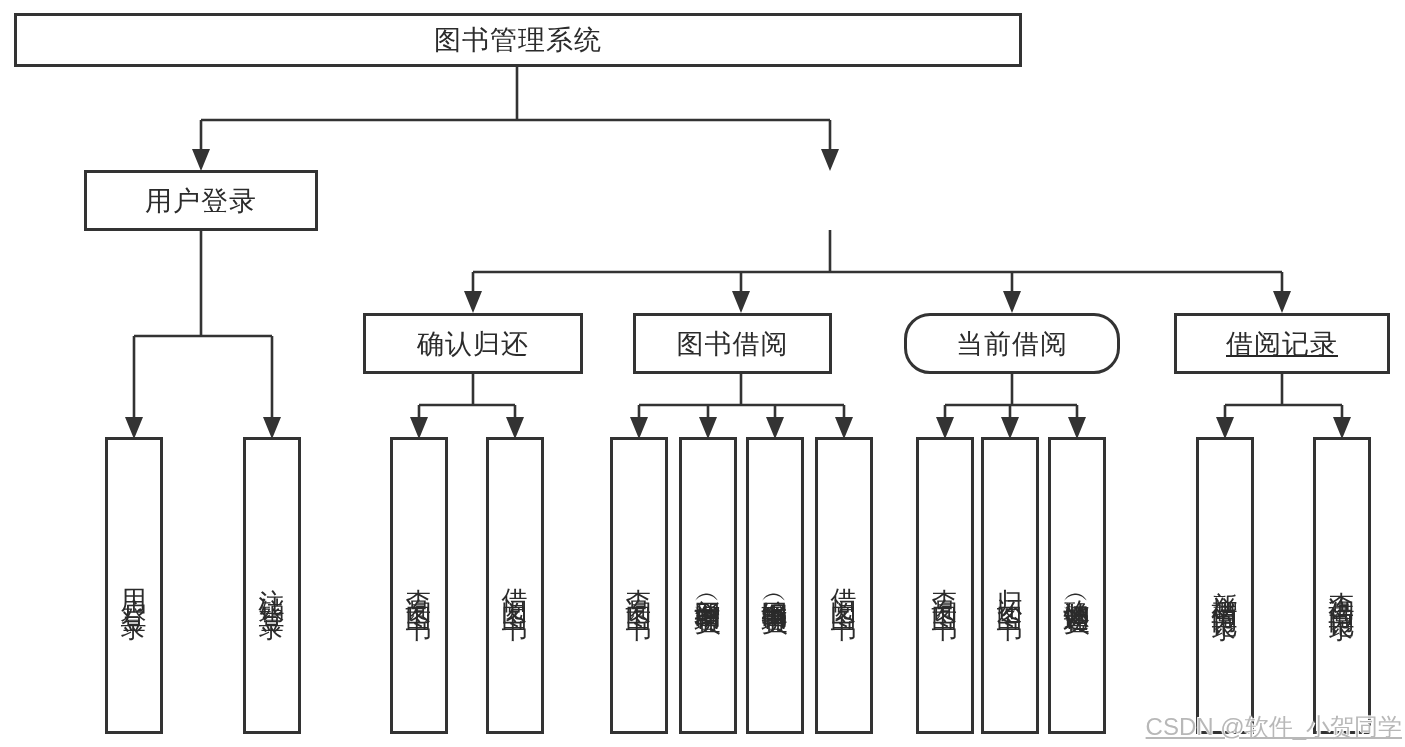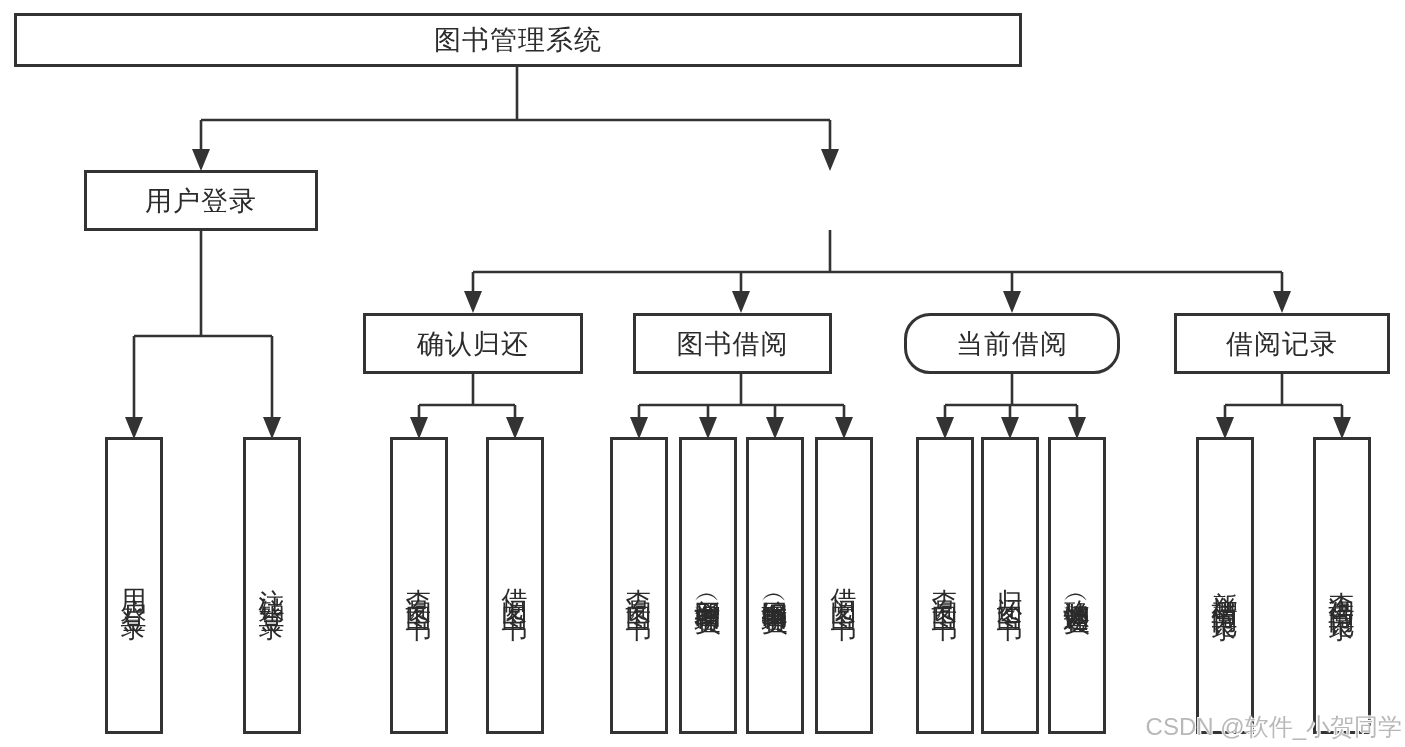--- a/index.html
+++ b/index.html
@@ -22,20 +22,21 @@
     writing-mode:vertical-rl; text-orientation:mixed;
     font-size:26px; line-height:1; color:#2b2b2b; white-space:nowrap;
   }
   .sp-wide  { letter-spacing:9px; }
   .sp-mid   { letter-spacing:5px; }
   .sp-tight { letter-spacing:1.5px; }
   .watermark {
     position:absolute; right:3px; bottom:4px; z-index:5;
     font-size:24px; color:#b8b8b8; white-space:nowrap;
     text-shadow:0 0 2px #ffffff, 1px 1px 0 #ffffff, -1px -1px 0 #ffffff;
+    text-decoration:underline;
   }
 </style>
 </head>
 <body>
 
 <div class="canvas">
 
   <svg class="connectors" width="1405" height="747" viewBox="0 0 1405 747" xmlns="http://www.w3.org/2000/svg">
     <path fill="none" stroke="#333333" stroke-width="2.6" d="M517 66 V120
              M201 120 H830
@@ -77,21 +78,21 @@
 
   <div class="box" style="left:363px;top:313px;width:220px;height:61px;">
     <span class="hlabel">确认归还</span>
   </div>
   <div class="box" style="left:633px;top:313px;width:199px;height:61px;">
     <span class="hlabel">图书借阅</span>
   </div>
   <div class="box" style="left:904px;top:313px;width:216px;height:61px;border-radius:26px;">
     <span class="hlabel">当前借阅</span>
   </div>
-  <div class="box" style="left:1174px;top:313px;width:216px;height:61px;">
+  <div class="box" style="left:1174px;top:313px;width:216px;height:61px;text-decoration:underline;">
     <span class="hlabel">借阅记录</span>
   </div>
 
   <div class="box leaf" style="left:105px;">
     <span class="vlabel sp-wide">用户登录</span>
   </div>
   <div class="box leaf" style="left:243px;">
     <span class="vlabel sp-wide">注销登录</span>
   </div>
 

